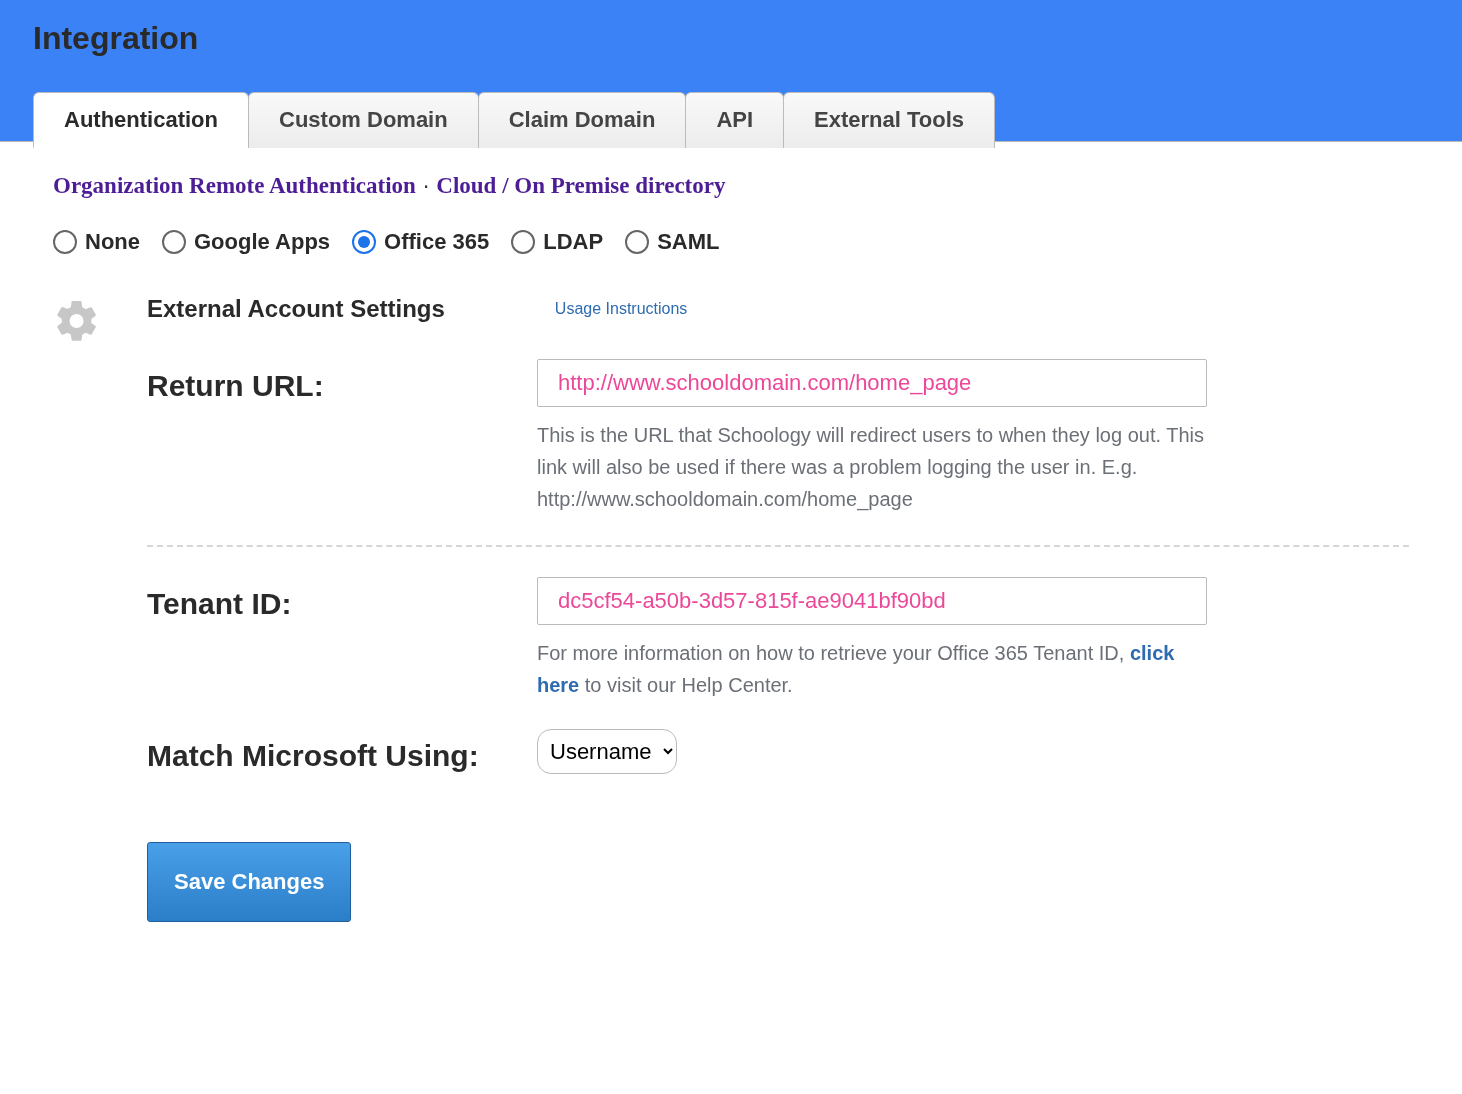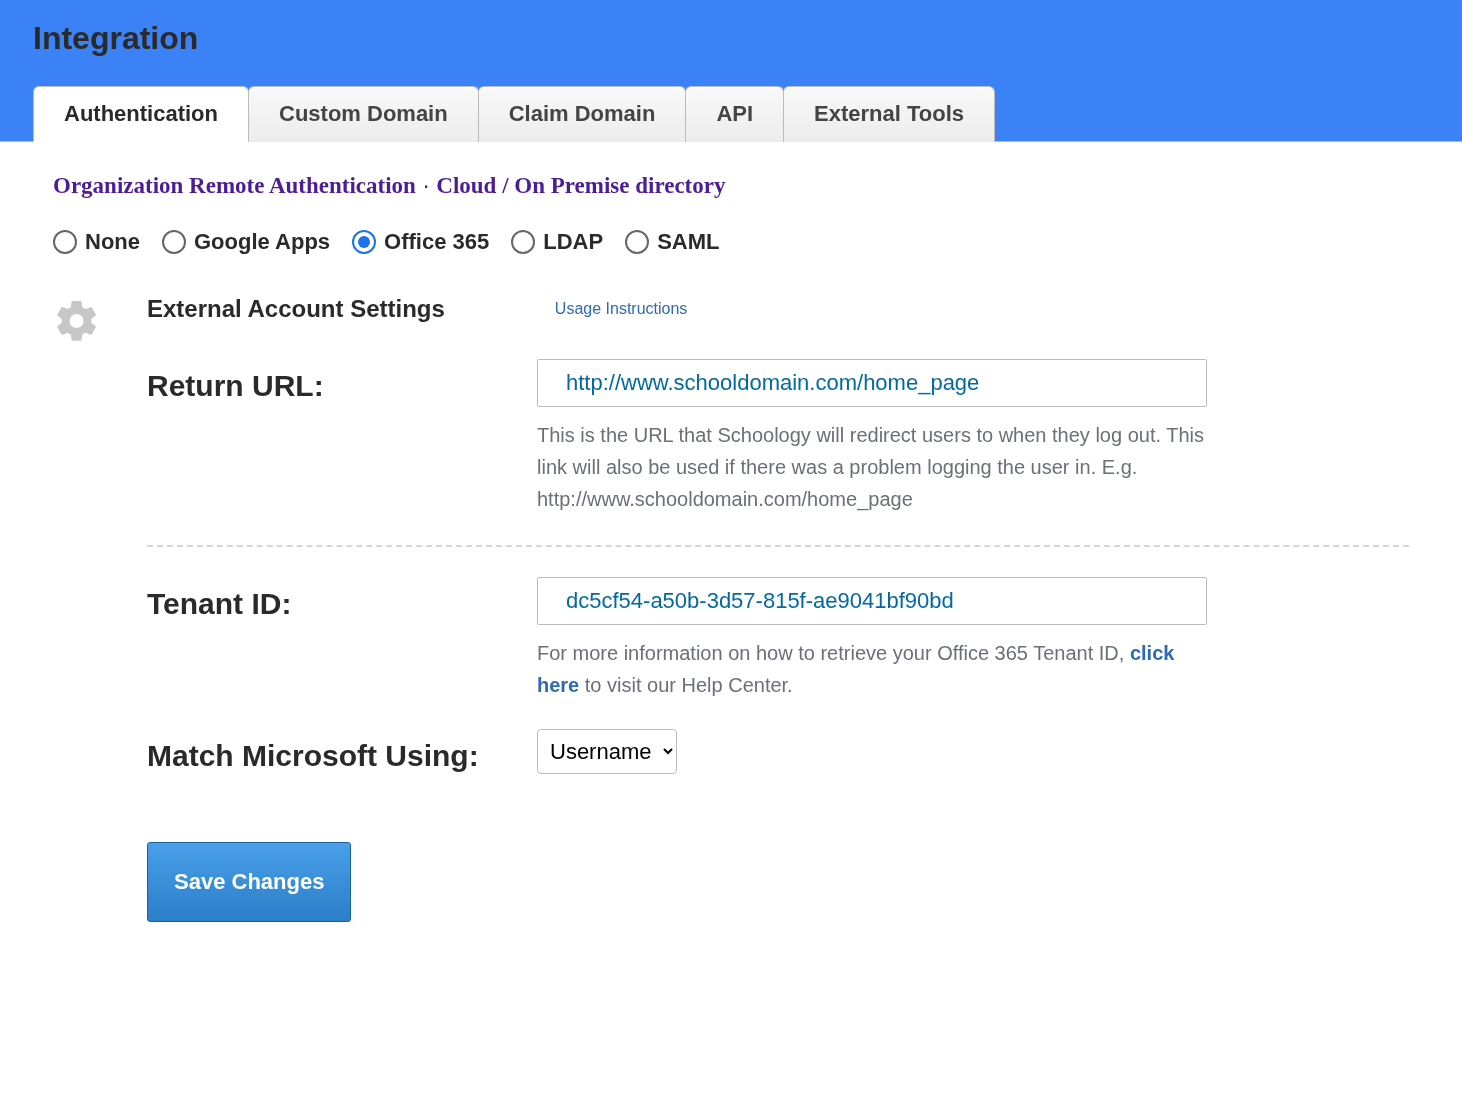--- a/index.html
+++ b/index.html
@@ -18,21 +18,21 @@
   .page-title {
     font-size: 32px;
     font-weight: 700;
     color: #2a2a2a;
     margin-bottom: 28px;
   }
   .tabs {
     display: flex;
     gap: 0;
     position: relative;
-    top: 1px;
+    top: 7px;
   }
   .tab {
     padding: 14px 30px;
     border: 1px solid #bbb;
     border-bottom: none;
     border-top-left-radius: 6px;
     border-top-right-radius: 6px;
     font-size: 22px;
     font-weight: 600;
     color: #444;
@@ -132,44 +132,44 @@
     width: 390px;
     font-size: 30px;
     font-weight: 700;
     color: #2a2a2a;
     padding-top: 10px;
   }
   .form-field { flex: 1; max-width: 700px; }
   .text-input {
     width: 670px;
     font-size: 22px;
-    padding: 10px 28px;
+    padding: 10px 20px;
     border: 1px solid #bbb;
     border-radius: 2px;
-    color: #0369a1;
+    color: #ec4899;
     font-family: inherit;
   }
   .help-text {
     font-size: 20px;
     color: #6b6f76;
     margin-top: 12px;
     line-height: 1.6;
     max-width: 670px;
   }
   .help-text .link { font-weight: 600; font-size: 20px; }
   .dashed-divider {
     border: none;
     border-top: 2px dashed #d6d6d6;
     margin: 30px 0 30px 0;
   }
   .select {
     font-size: 22px;
     padding: 8px 8px;
     border: 1px solid #bbb;
-    border-radius: 4px;
+    border-radius: 14px;
     background: #fff;
     font-family: inherit;
   }
   .save-btn {
     margin-top: 56px;
     background: linear-gradient(#49a0e8, #2b7ec8);
     border: 1px solid #1f5f9e;
     color: #fff;
     font-size: 22px;
     font-weight: 700;

